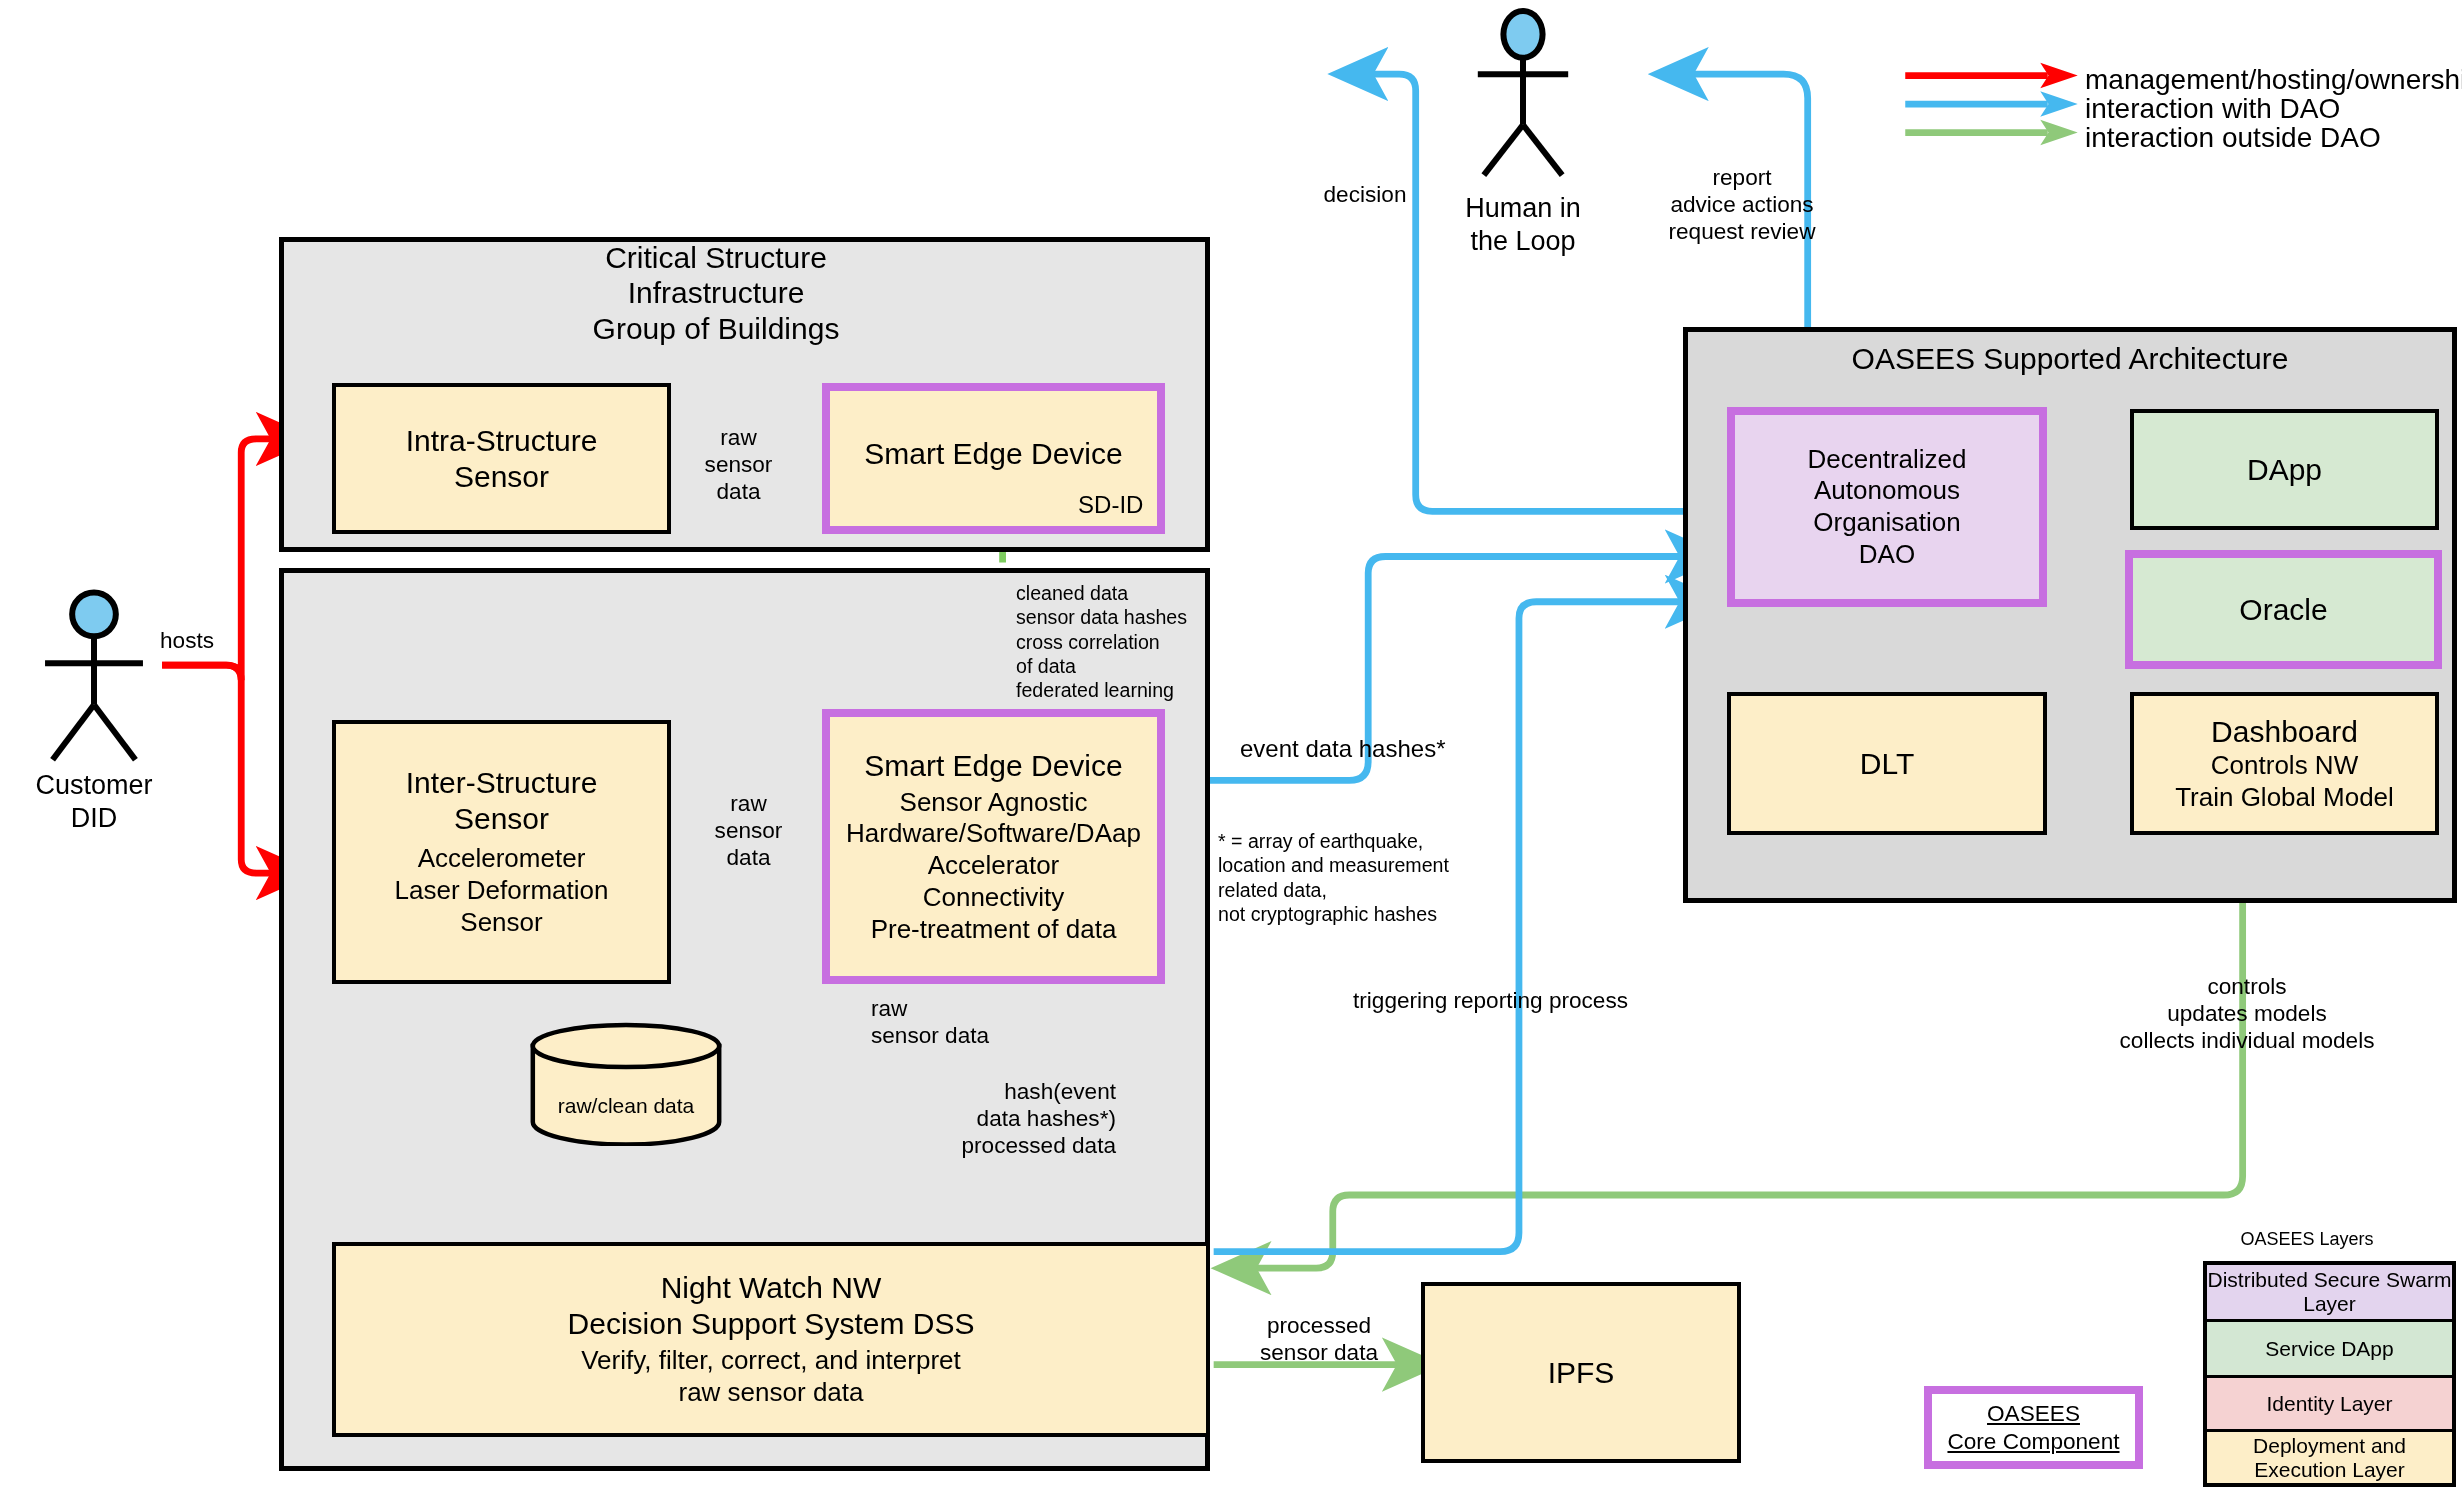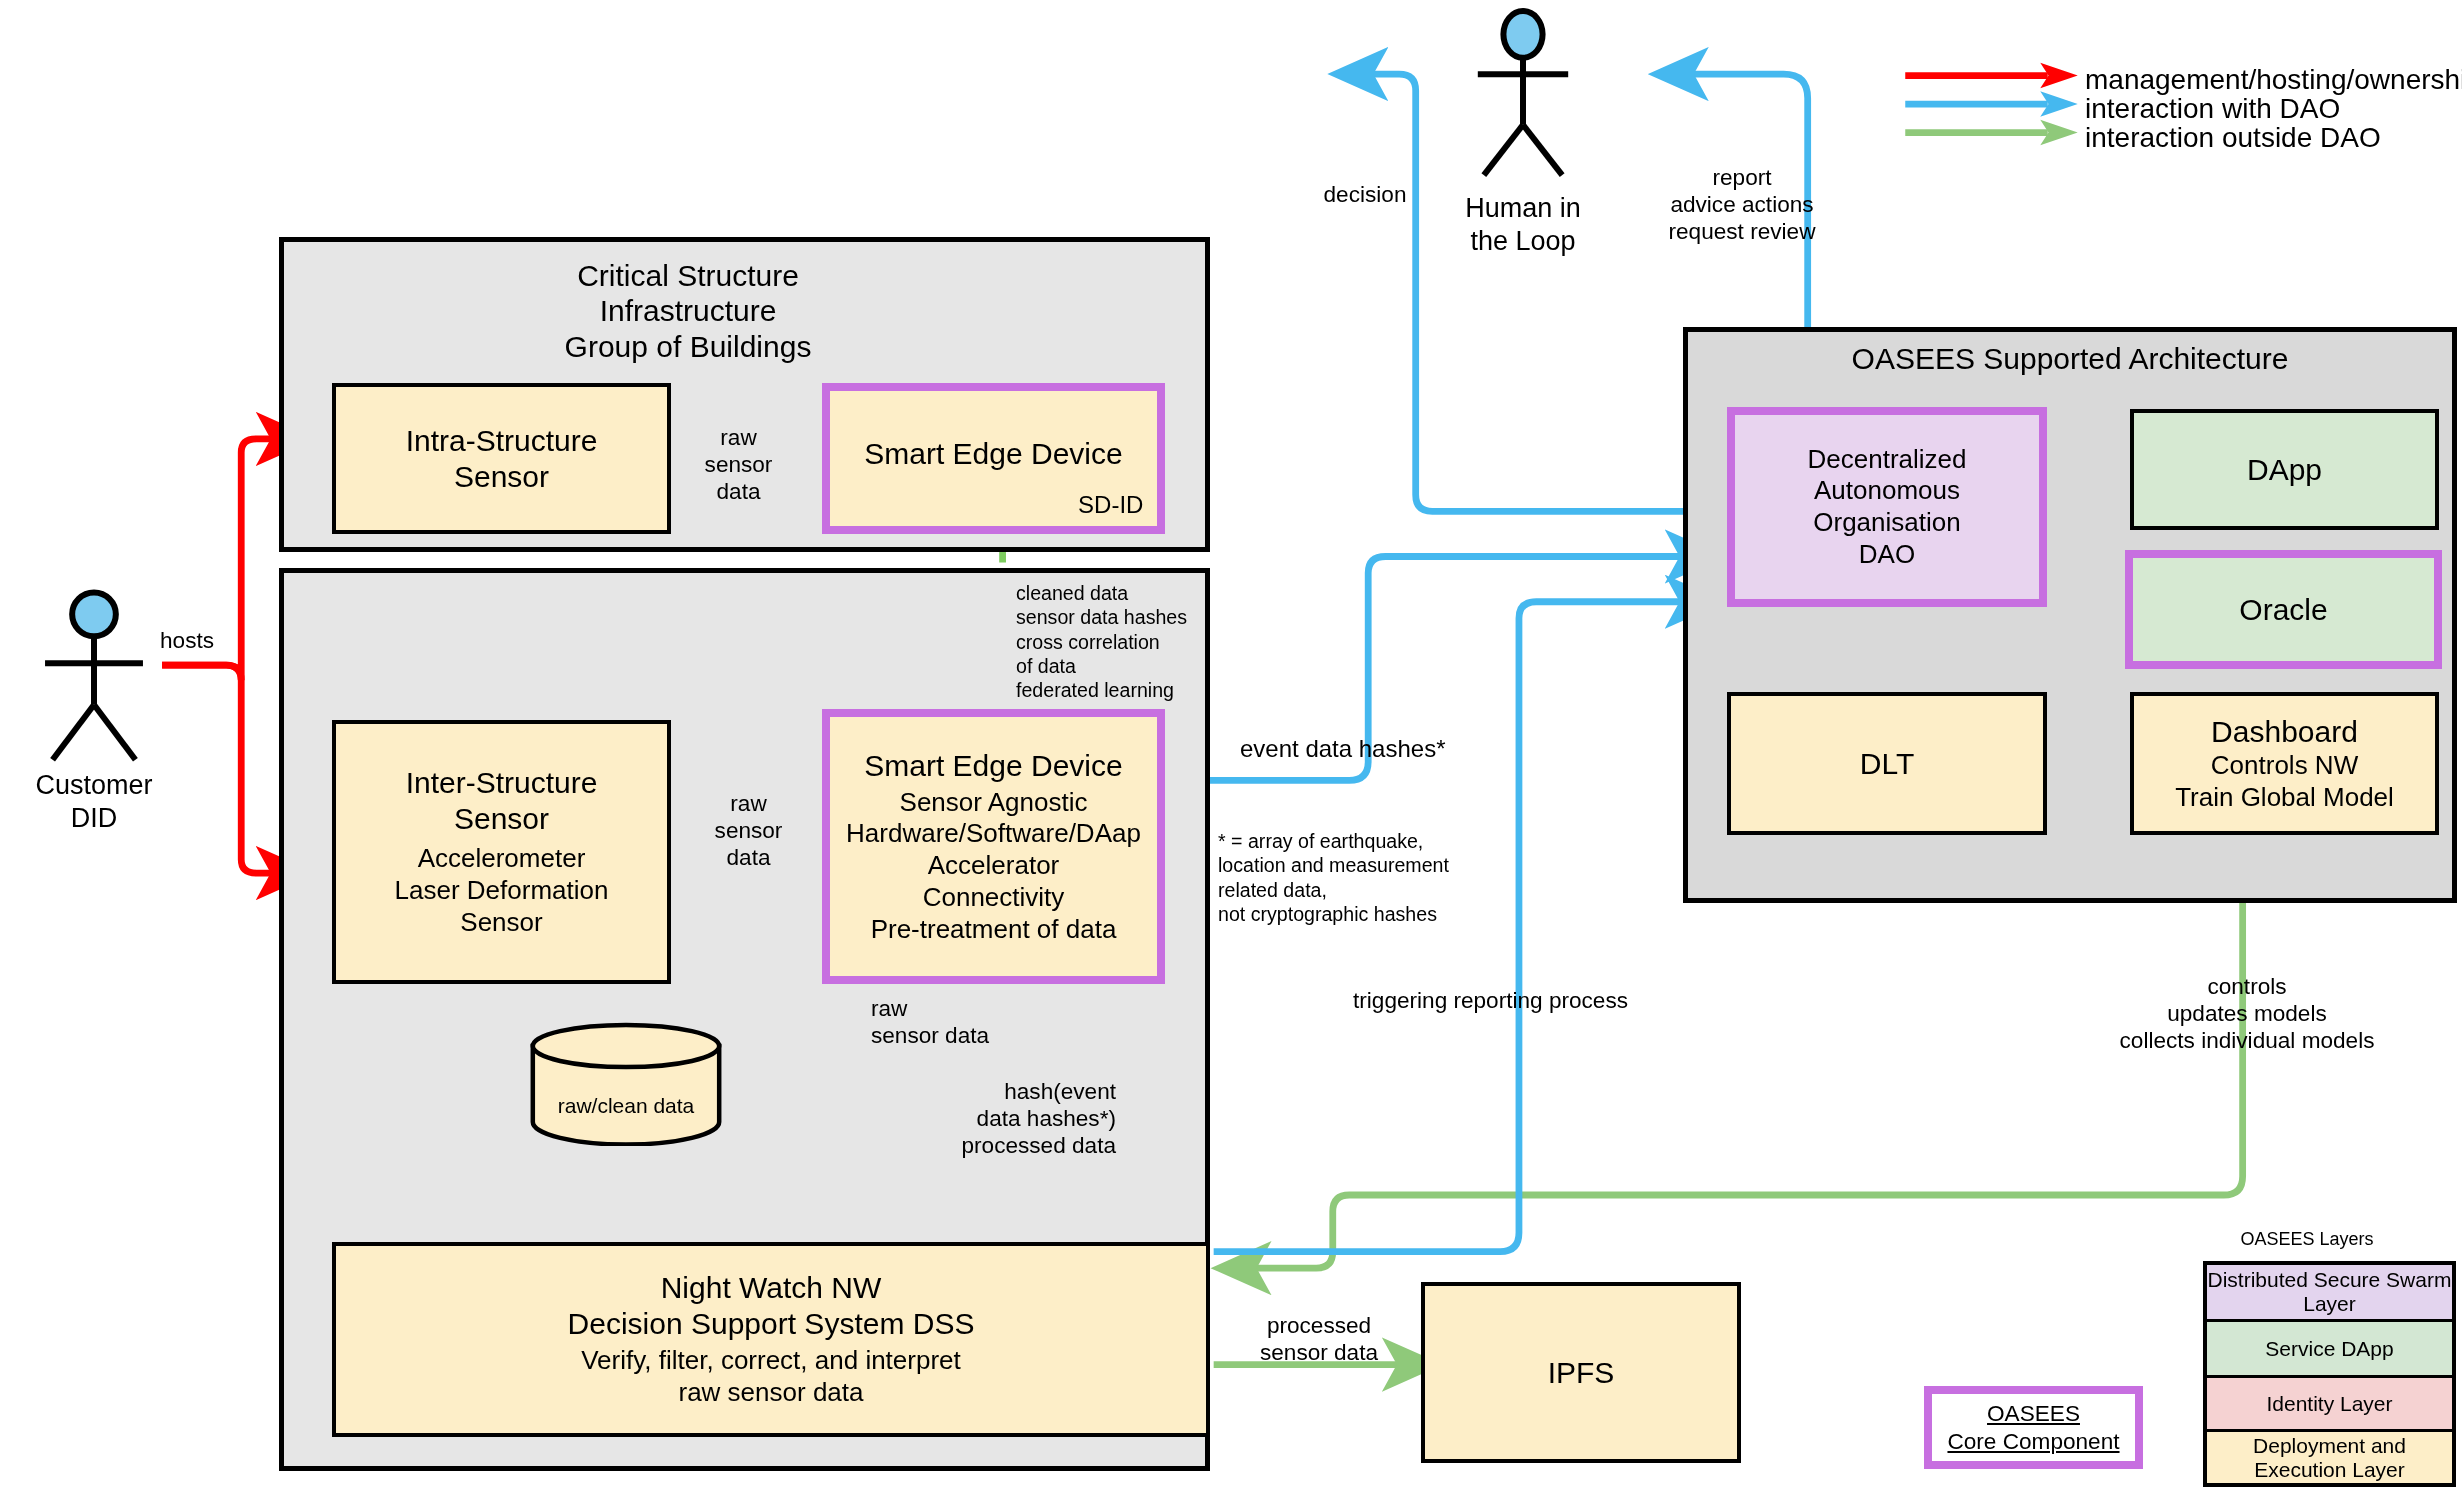--- a/index.html
+++ b/index.html
@@ -101,21 +101,21 @@
 
       <path d="M1610,1660 L1990,1660 Q2015,1660 2015,1635 L2015,820 Q2015,798 2038,798 L2255,798" stroke="#45b8ef" stroke-width="9" marker-end="url(#ar-blue)"></path>
 
       <path d="M2255,678 L1900,678 Q1878,678 1878,656 L1878,120 Q1878,98 1856,98 L1795,98" stroke="#45b8ef" stroke-width="9" marker-end="url(#ar-blue)"></path>
 
       <path d="M2398,560 L2398,130 Q2398,98 2366,98 L2220,98" stroke="#45b8ef" stroke-width="9" marker-end="url(#ar-blue)"></path>
     </g>
   </svg>
 
   <div class="panel" style="left:279px;top:237px;width:931px;height:315px;"></div>
-  <div class="panel-title" style="left:279px;top:258px;width:818px;">Critical Structure
+  <div class="panel-title" style="left:279px;top:240px;width:818px;padding-left:28px;">Critical Structure
 Infrastructure
 Group of Buildings</div>
 
   <div class="nbox" style="left:332px;top:383px;width:339px;height:151px;">
     <div class="t-big" style="white-space:pre-line;">Intra-Structure
 Sensor</div>
   </div>
 
   <div class="core" style="left:822px;top:383px;width:343px;height:151px;">
     <div class="t-big" style="margin-top:-9px;">Smart Edge Device</div>

